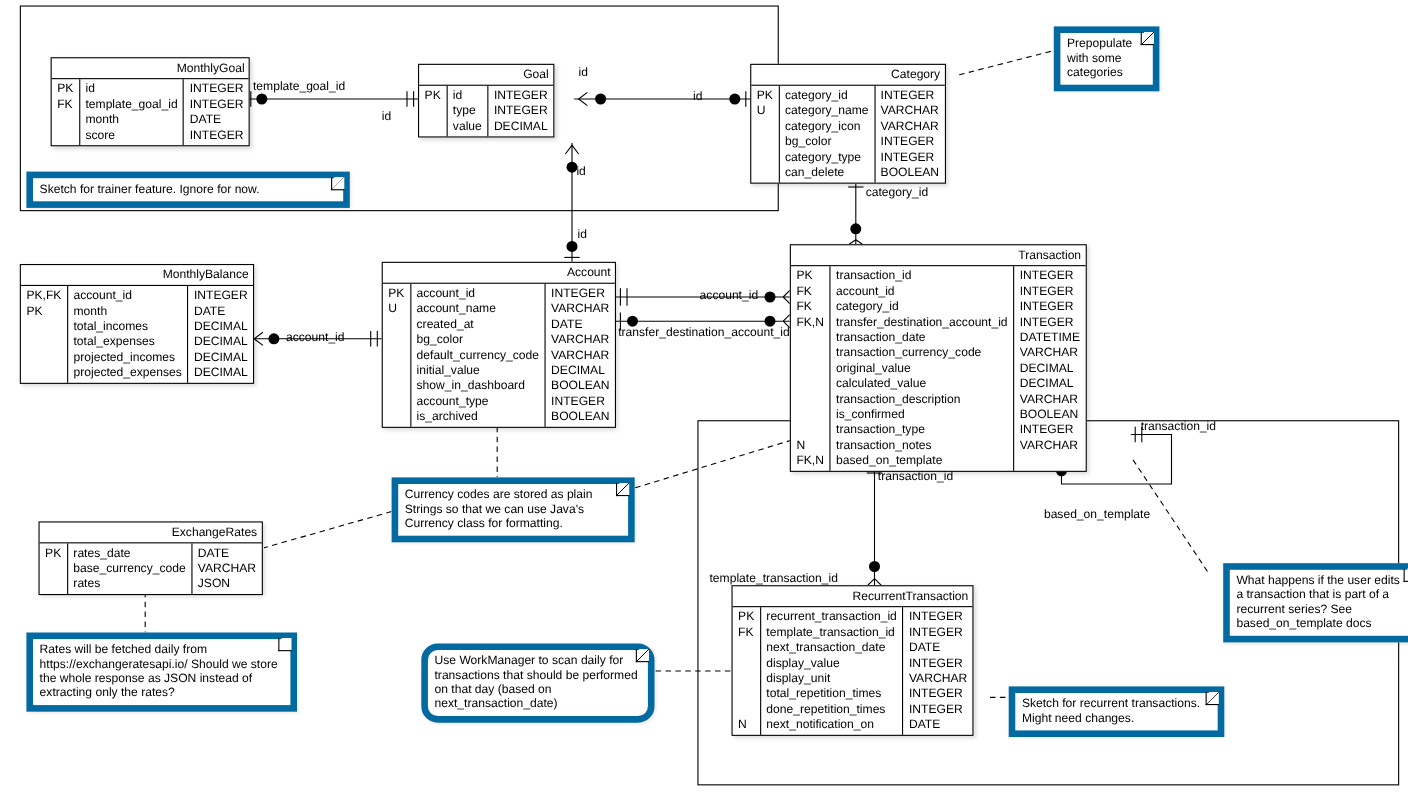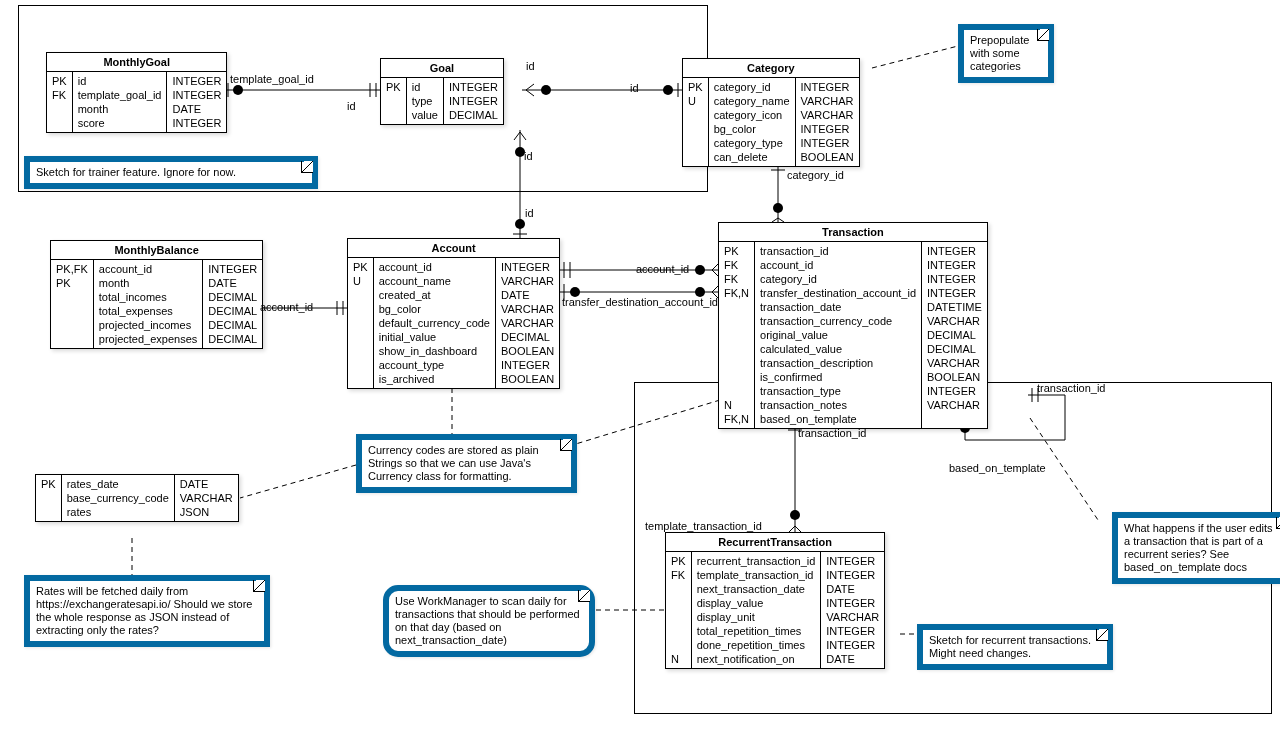--- a/index.html
+++ b/index.html
@@ -1,20 +1,20 @@
 <!DOCTYPE html>
 <html><head>
 <meta charset="utf-8">
 <style>
   html,body{margin:0;padding:0;font-family:Arial,Helvetica,sans-serif;background:#fff;}
   #stage{position:relative;width:1280px;height:732px;background:#fff;}
 
   .entity{position:absolute;border:1px solid #000;background:#fff;box-shadow:2px 2px 4px rgba(0,0,0,.15);
     font-size:11px;color:#000;}
-  .entity .title{font-weight:bold;text-align:center;border-bottom:1px solid #000;padding:3px 4px;}
+  .entity .title{font-weight:normal;text-align:right;border-bottom:1px solid #000;padding:3px 4px;}
   .entity .body{display:flex;}
   .entity .col{border-right:1px solid #000;padding:2px 5px;white-space:nowrap;line-height:14px;}
   .entity .col:last-child{border-right:none;}
   .entity .col div{height:14px;}
 
   .note{position:absolute;border:6px solid #0369a1;background:#fff;font-size:11px;color:#000;
     padding:4px 8px 4px 6px;line-height:13px;box-shadow:1px 1px 3px rgba(0,0,0,.1);}
   .note:before{content:"";position:absolute;right:-1px;top:-1px;width:0;height:0;
     border-top:9px solid #fff;border-right:9px solid transparent;}
   .note:after{content:"";position:absolute;right:-1px;top:-1px;width:11px;height:11px;
@@ -212,21 +212,21 @@
           <div class="col">
             <div>INTEGER</div>
             <div>VARCHAR</div>
             <div>VARCHAR</div>
             <div>INTEGER</div>
             <div>INTEGER</div>
             <div>BOOLEAN</div>
           </div>
         </div>
       </div>
-      <div class="entity" style="left: 18px; top: 240px; margin-left: 32px;">
+      <div class="entity" style="left: 18px; top: 240px;">
         <div class="title">MonthlyBalance</div>
         <div class="body">
           <div class="col">
             <div>PK,FK</div>
             <div>PK</div>
             <div>&nbsp;</div>
             <div>&nbsp;</div>
             <div>&nbsp;</div>
             <div>&nbsp;</div>
           </div>
@@ -365,20 +365,21 @@
             <div>DATE</div>
             <div>INTEGER</div>
             <div>VARCHAR</div>
             <div>INTEGER</div>
             <div>INTEGER</div>
             <div>DATE</div>
           </div>
         </div>
       </div>
       <div class="entity" style="left: 35px; top: 474px;">
+        <div class="title">ExchangeRates</div>
         <div class="body">
           <div class="col">
             <div>PK</div>
             <div>&nbsp;</div>
             <div>&nbsp;</div>
           </div>
           <div class="col">
             <div>rates_date</div>
             <div>base_currency_code</div>
             <div>rates</div>

